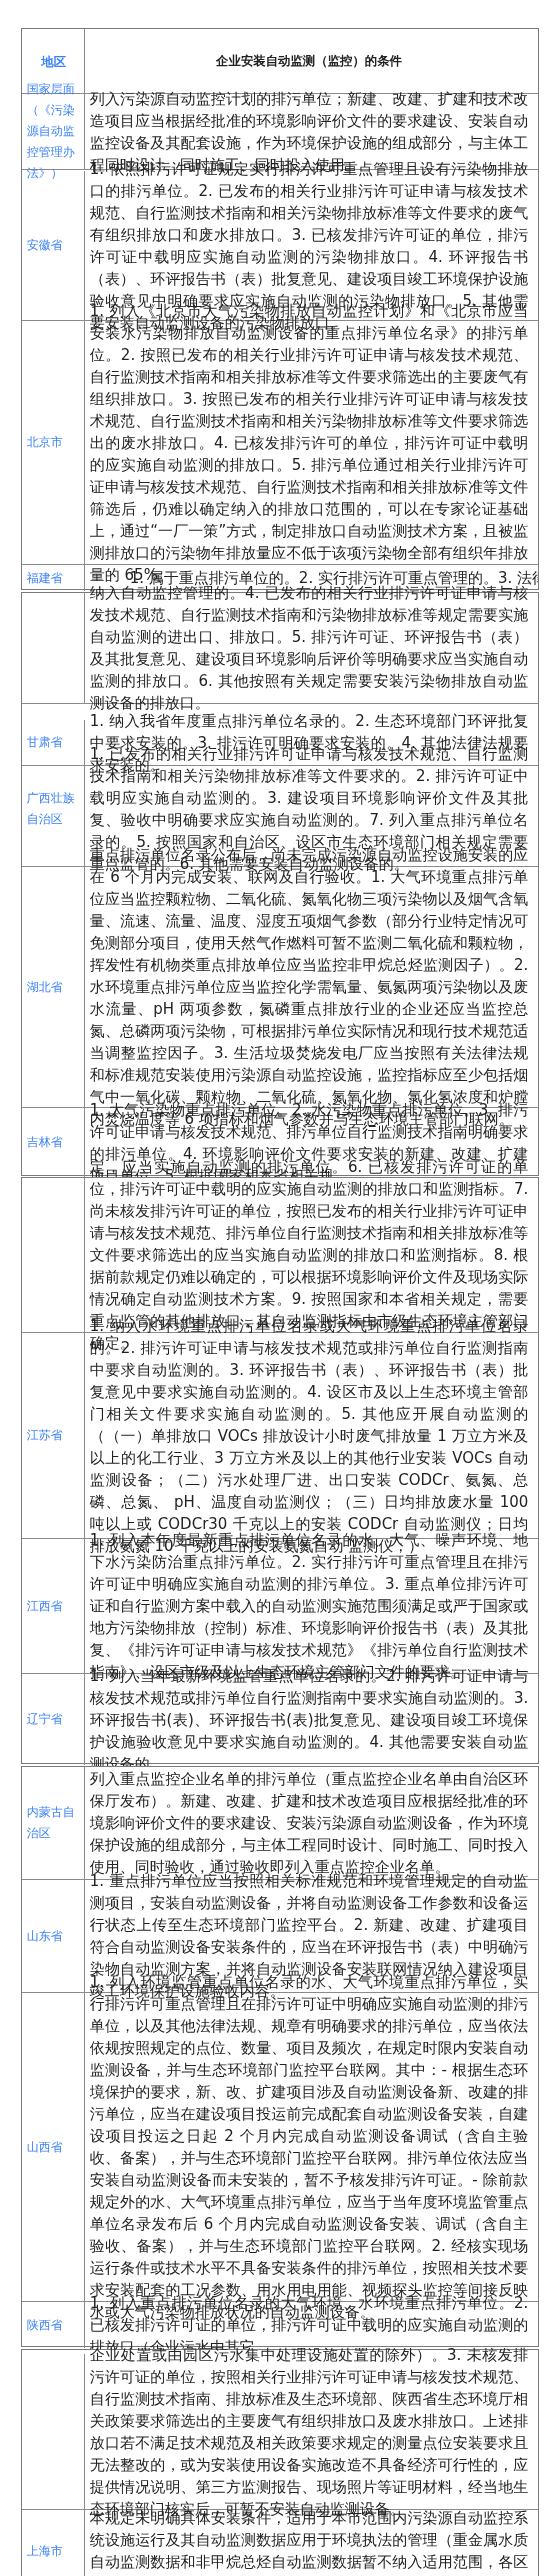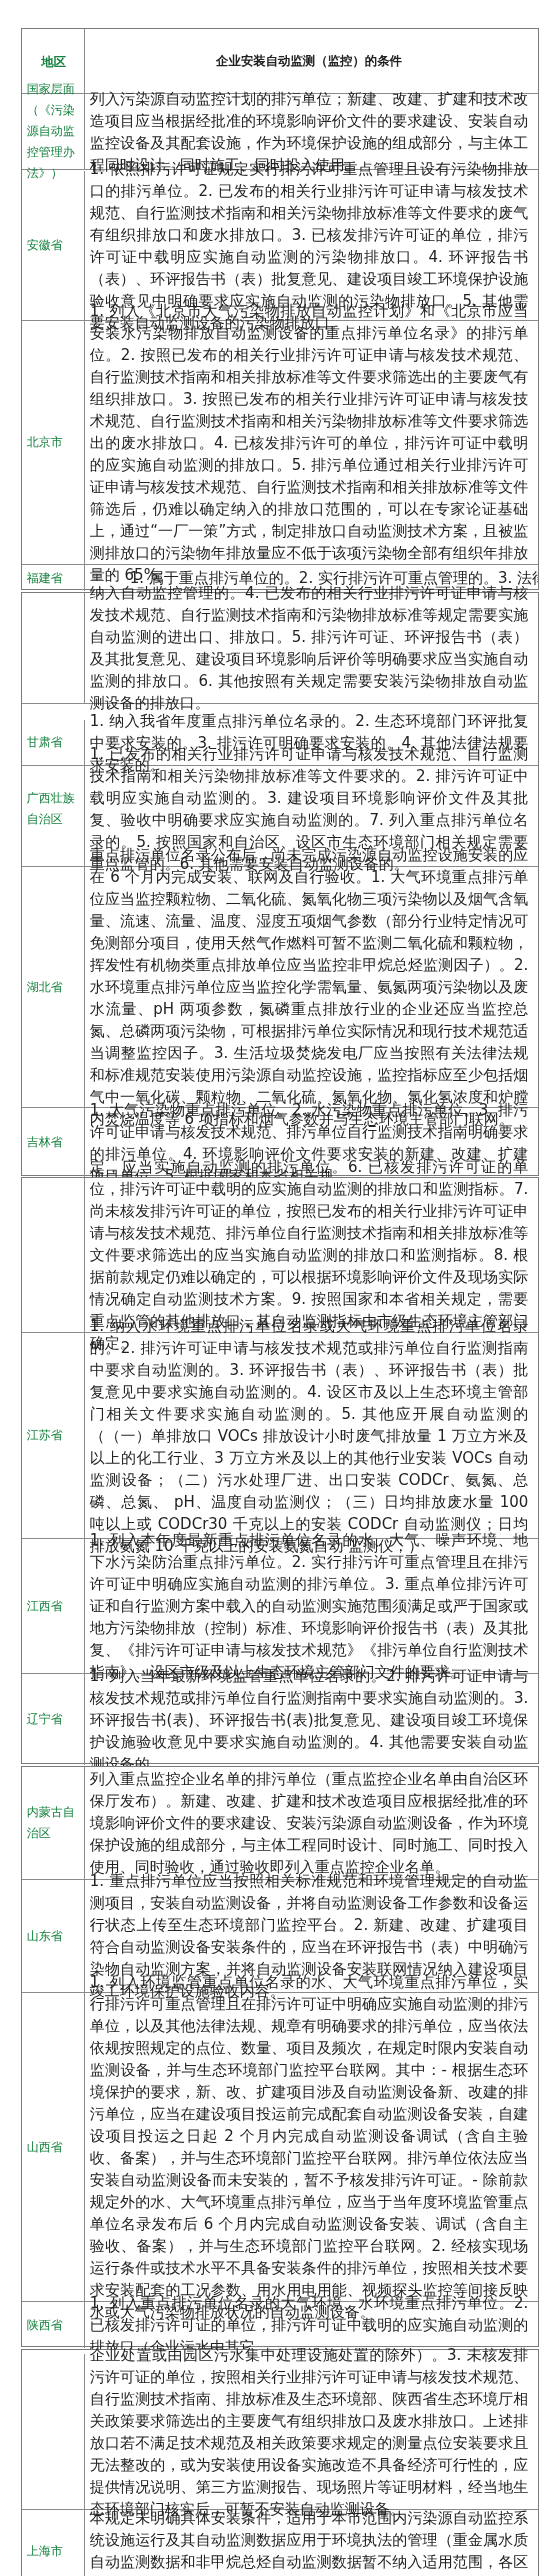--- a/index.html
+++ b/index.html
@@ -3,21 +3,21 @@
 <meta charset="utf-8">
 <style>
   html, body { margin: 0; padding: 0; background: #ffffff; }
   body { width: 556px; height: 3282px; position: relative; overflow: hidden;
          font-family: "DejaVu Sans", "Liberation Sans", sans-serif; color: #222; }
   .seg { position: absolute; left: 20.6px; width: 518px; border: 0.8px solid #7a7a7a; box-sizing: border-box; background: #fff; }
   .row { position: absolute; left: 0; right: 0; border-bottom: 0.5px solid #8a8a8a; box-sizing: border-box; }
   .row.last { border-bottom: none; }
   .cell-region { position: absolute; left: 0; top: 0; bottom: 0; width: 63px; border-right: 0.5px solid #8a8a8a;
                  box-sizing: border-box; display: flex; align-items: center; padding: 0 3.1px 0 5.2px;
-                 font-size: 12px; line-height: 21px; color: #15803d; }
+                 font-size: 12px; line-height: 21px; color: #3b82f6; }
   .cell-text { position: absolute; left: 63px; right: 0; top: 0; bottom: 0; box-sizing: border-box;
                padding: 0 9.3px 0 5.2px; display: flex; align-items: center;
                font-size: 15px; line-height: 22px; color: #222; text-align: justify; word-break: break-all; }
   .hdr .cell-region, .hdr .cell-text { font-weight: bold; justify-content: center; font-size: 12.4px; }
 </style>
 </head>
 <body>
 
 <div class="seg" style="top:28px;height:562px;">
   <div class="row hdr" style="top:0;height:65px;">

